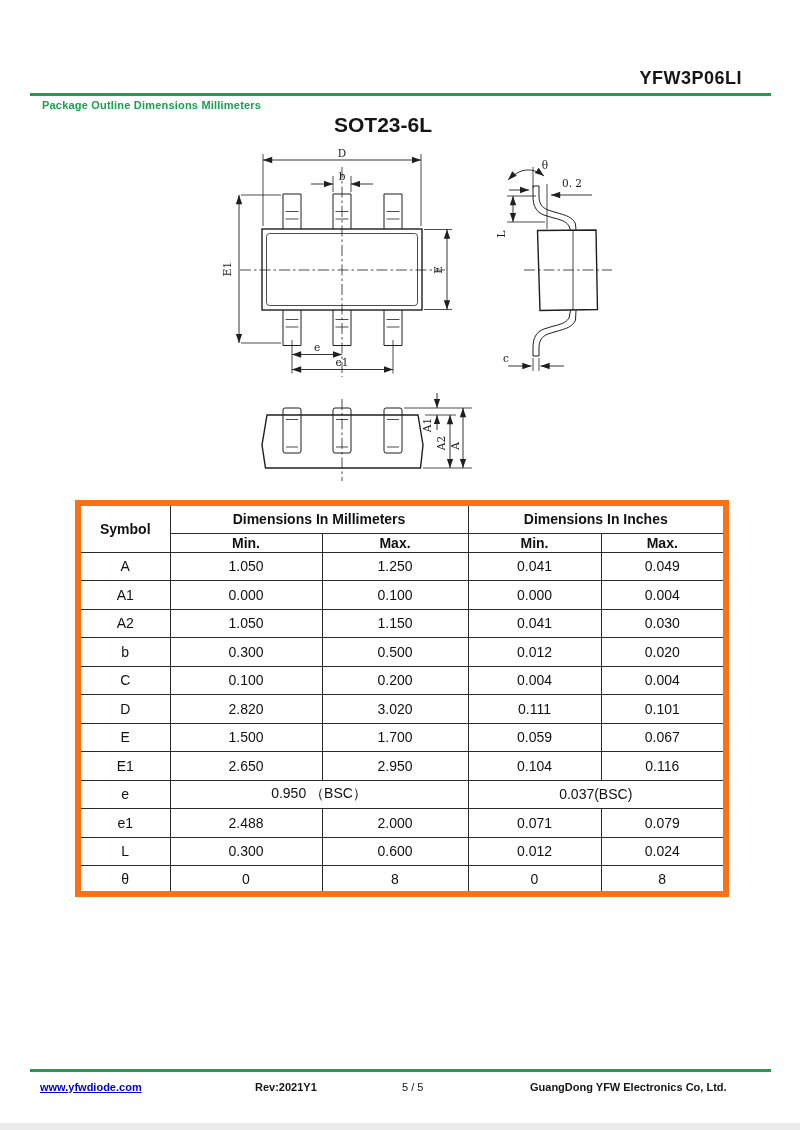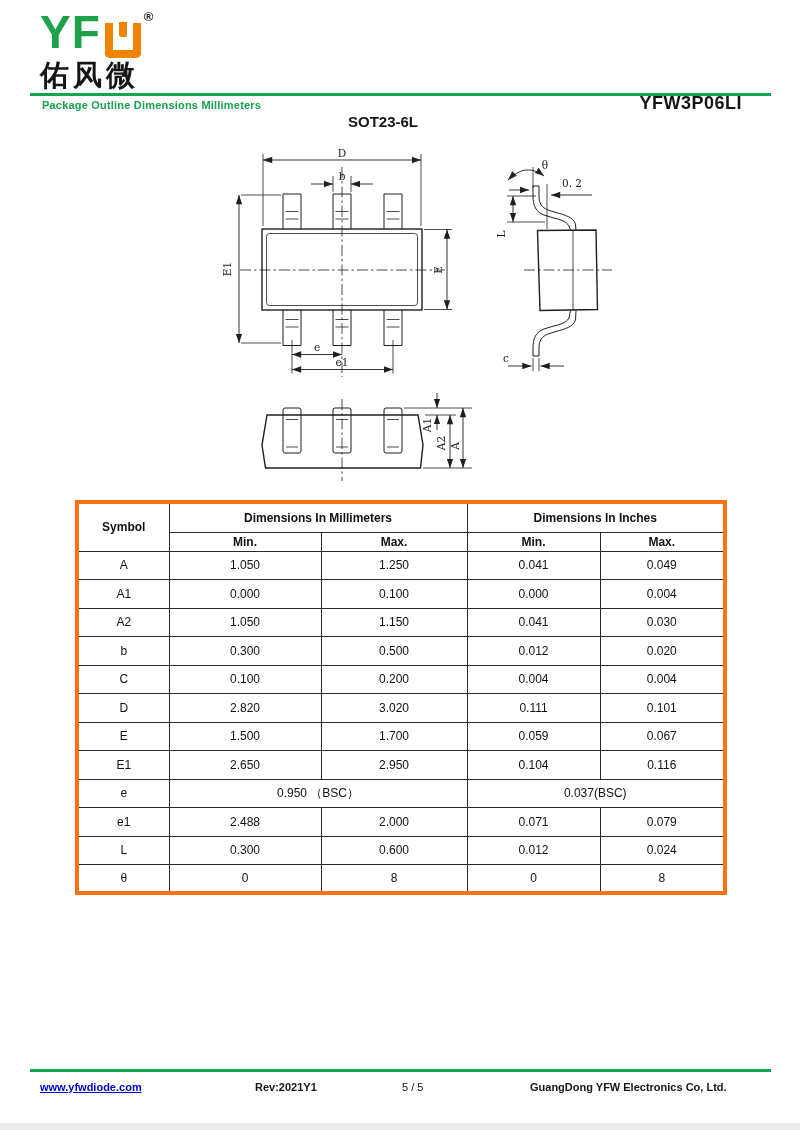--- a/index.html
+++ b/index.html
@@ -11,66 +11,58 @@
   .logo-row{display:flex;align-items:flex-start;height:50px;}
   .logo-yf{font-weight:bold;font-size:46px;line-height:48px;color:#1DA14A;letter-spacing:1px;}
   .logo-w{position:relative;width:20px;height:27px;margin:15px 0 0 4px;
           border-left:8px solid #F08300;border-right:8px solid #F08300;border-bottom:8px solid #F08300;
           border-radius:0 0 5px 5px;}
   .logo-w::after{content:"";position:absolute;left:50%;transform:translateX(-50%);top:-1px;
           width:8px;height:15px;background:#F08300;border-radius:0 0 2px 2px;}
   .logo-reg{font-size:13px;font-weight:bold;color:#222;margin:1px 0 0 3px;}
   .logo-cn{font-family:"DejaVu Sans",sans-serif;font-weight:bold;font-size:29px;line-height:34px;
            letter-spacing:4px;color:#151515;}
-  .part-number{position:absolute;right:58px;top:68px;font-size:18px;font-weight:bold;letter-spacing:.5px;color:#151515;margin-top:25px;}
+  .part-number{position:absolute;right:58px;top:68px;font-size:18px;font-weight:bold;letter-spacing:.5px;color:#151515;}
   .header-rule{position:absolute;left:30px;top:93px;width:741px;height:3px;background:#17A24F;}
   .section-title{position:absolute;left:42px;top:99px;font-size:11px;font-weight:bold;color:#17A24F;letter-spacing:.2px;}
   .pkg-title{position:absolute;left:283px;top:113px;width:200px;text-align:center;
-             font-size:15px;font-weight:bold;color:#151515;}
+             font-size:21px;font-weight:bold;color:#151515;}
 
   
   .drawing{position:absolute;left:0;top:140px;}
   svg .ln{stroke:#1f1f1f;stroke-width:1;fill:none;}
   svg .thick{stroke-width:1.4;}
   svg .thin{stroke-width:.8;}
   svg .cl{stroke:#1f1f1f;stroke-width:.8;fill:none;stroke-dasharray:11 3 2.5 3;}
   svg .dim{stroke:#1f1f1f;stroke-width:.9;fill:none;}
   svg text{font-family:"DejaVu Serif",serif;font-size:10.5px;fill:#1a1a1a;}
 
   
   .dims{position:absolute;left:75px;top:500px;border-collapse:collapse;table-layout:fixed;
-        width:648px;font-size:12px;color:#111;border:4px solid #f97316;}
+        width:648px;font-size:14px;color:#111;border:6px solid #f97316;}
   .dims th,.dims td{border:1px solid #2a2a2a;text-align:center;padding:0;overflow:hidden;}
   .dims thead tr.grp{height:30px;}
   .dims thead tr.sub{height:19px;}
   .dims tbody tr{height:28.5px;}
   .dims th{font-weight:bold;}
 
   
   .footer-rule{position:absolute;left:30px;top:1069px;width:741px;height:3px;background:#17A24F;}
   .f-text{position:absolute;top:1081px;font-size:11px;font-weight:bold;color:#151515;white-space:nowrap;}
   .f-link{left:40px;color:#0000CC;text-decoration:underline;cursor:pointer;}
   .f-rev{left:255px;}
   .f-page{left:402px;font-weight:normal;}
   .f-co{left:530px;}
   .scan-band{position:absolute;left:0;top:1123px;width:800px;height:7px;background:#ebebeb;}
 </style>
 </head>
 <body>
 
 <div class="page">
 
-  <div class="logo">
-    <div class="logo-row">
-      <span class="logo-yf">YF</span>
-      <span class="logo-w"></span>
-      <span class="logo-reg">®</span>
-    </div>
-    <div class="logo-cn">佑风微</div>
-  </div>
   <div class="part-number">YFW3P06LI</div>
   <div class="header-rule"></div>
   <div class="section-title">Package Outline Dimensions Millimeters</div>
 
   <div class="pkg-title">SOT23-6L</div>
 
   <svg class="drawing" width="800" height="365" viewBox="0 140 800 365">
     <defs>
       <marker id="ae" markerWidth="11" markerHeight="9" refX="9.2" refY="4" orient="auto" markerUnits="userSpaceOnUse">
         <path d="M0,0.8 L9.2,4 L0,7.2 Z" fill="#1f1f1f"></path>

